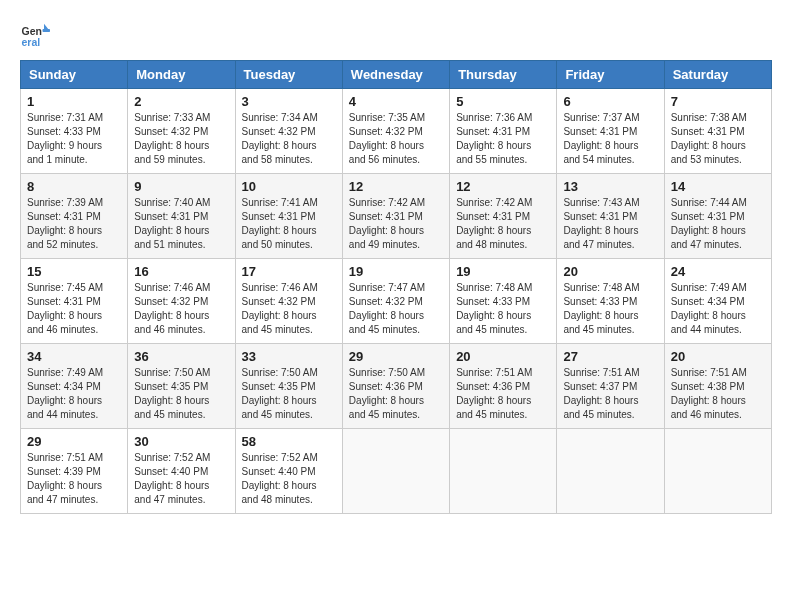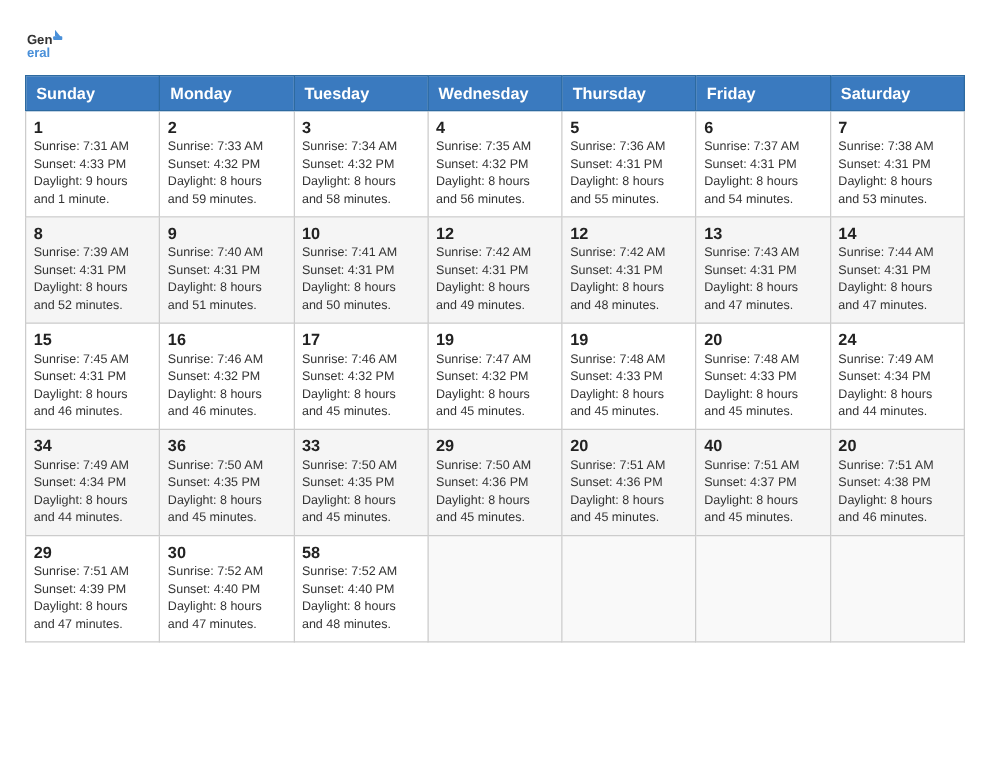--- a/index.html
+++ b/index.html
@@ -328,21 +328,21 @@
         </td>
         <td>
           <span class="day-num">20</span>
           <div class="day-info">
             Sunrise: 7:51 AM<br>
             Sunset: 4:36 PM<br>
             Daylight: 8 hours and 45 minutes.
           </div>
         </td>
         <td>
-          <span class="day-num">40</span>
+          <span class="day-num">27</span>
           <div class="day-info">
             Sunrise: 7:51 AM<br>
             Sunset: 4:37 PM<br>
             Daylight: 8 hours and 45 minutes.
           </div>
         </td>
         <td>
           <span class="day-num">20</span>
           <div class="day-info">
             Sunrise: 7:51 AM<br>

